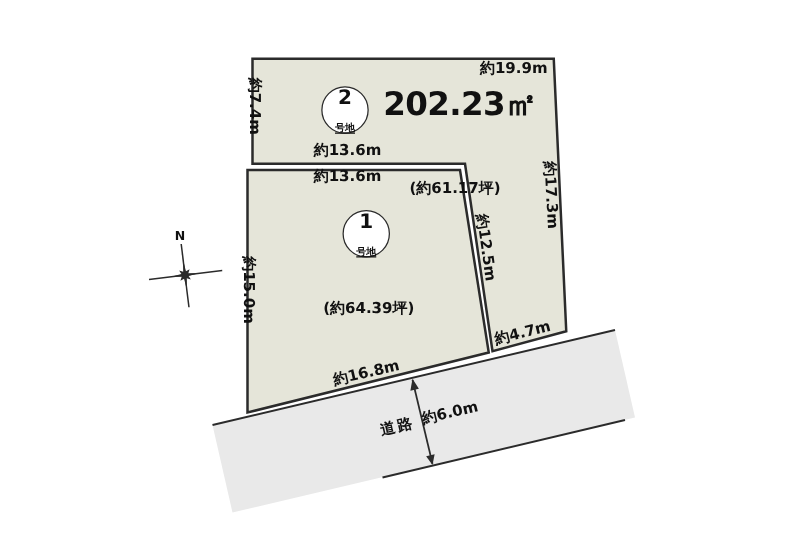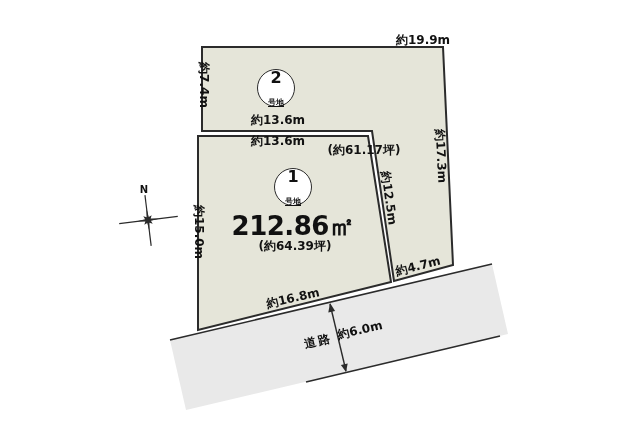--- a/index.html
+++ b/index.html
@@ -68,38 +68,38 @@
 
     <g transform="rotate(-7 148 220)">
       <line class="compass-line" x1="148" y1="195" x2="148" y2="246"></line>
       <line class="compass-line" x1="119" y1="220" x2="178" y2="220"></line>
       <polygon class="compass-star" points="148,209 149.1,217.2 152.2,215.8 150.8,218.9 159,220 150.8,221.1 152.2,224.2 149.1,222.8 148,231 146.9,222.8 143.8,224.2 145.2,221.1 137,220 145.2,218.9 143.8,215.8 146.9,217.2"></polygon>
     </g>
   </svg>
 
   <div class="lbl north" style="left:144px;top:190px;">N</div>
 
-  <div class="lbl" style="left:411px;top:40px;margin-left:12px;">約19.9m</div>
+  <div class="lbl" style="left:411px;top:54px;">約19.9m</div>
   <div class="lbl rot90" style="left:204px;top:85px;">約7.4m</div>
   <div class="badge" style="left:257px;top:69px;">
     <span class="num">2</span>
     <span class="suffix">号地</span>
   </div>
+  <div class="lbl area" style="left:368px;top:84px;">202.23㎡</div>
   <div class="lbl tsubo" style="left:364px;top:106px;margin-top:44px;">(約61.17坪)</div>
   <div class="lbl" style="left:278px;top:120px;">約13.6m</div>
   <div class="lbl rot87" style="left:441px;top:156px;">約17.3m</div>
   <div class="lbl rotneg14" style="left:418px;top:266px;">約4.7m</div>
 
   <div class="lbl" style="left:278px;top:141px;">約13.6m</div>
   <div class="lbl rot90" style="left:199px;top:232px;">約15.0m</div>
   <div class="lbl rot82" style="left:389px;top:198px;">約12.5m</div>
   <div class="badge" style="left:274px;top:168px;">
     <span class="num">1</span>
     <span class="suffix">号地</span>
   </div>
-  <div class="lbl area" style="left:293px;top:226px;">212.86㎡</div>
   <div class="lbl tsubo" style="left:295px;top:246px;text-align:center;">(約64.39坪)</div>
   <div class="lbl rotneg13" style="left:293px;top:298px;">約16.8m</div>
 
   <div class="lbl rotneg13 roadlbl" style="left:318px;top:341px;">道路</div>
   <div class="lbl rotneg13" style="left:360px;top:330px;">約6.0m</div>
 
 </div>
 
 </body></html>

